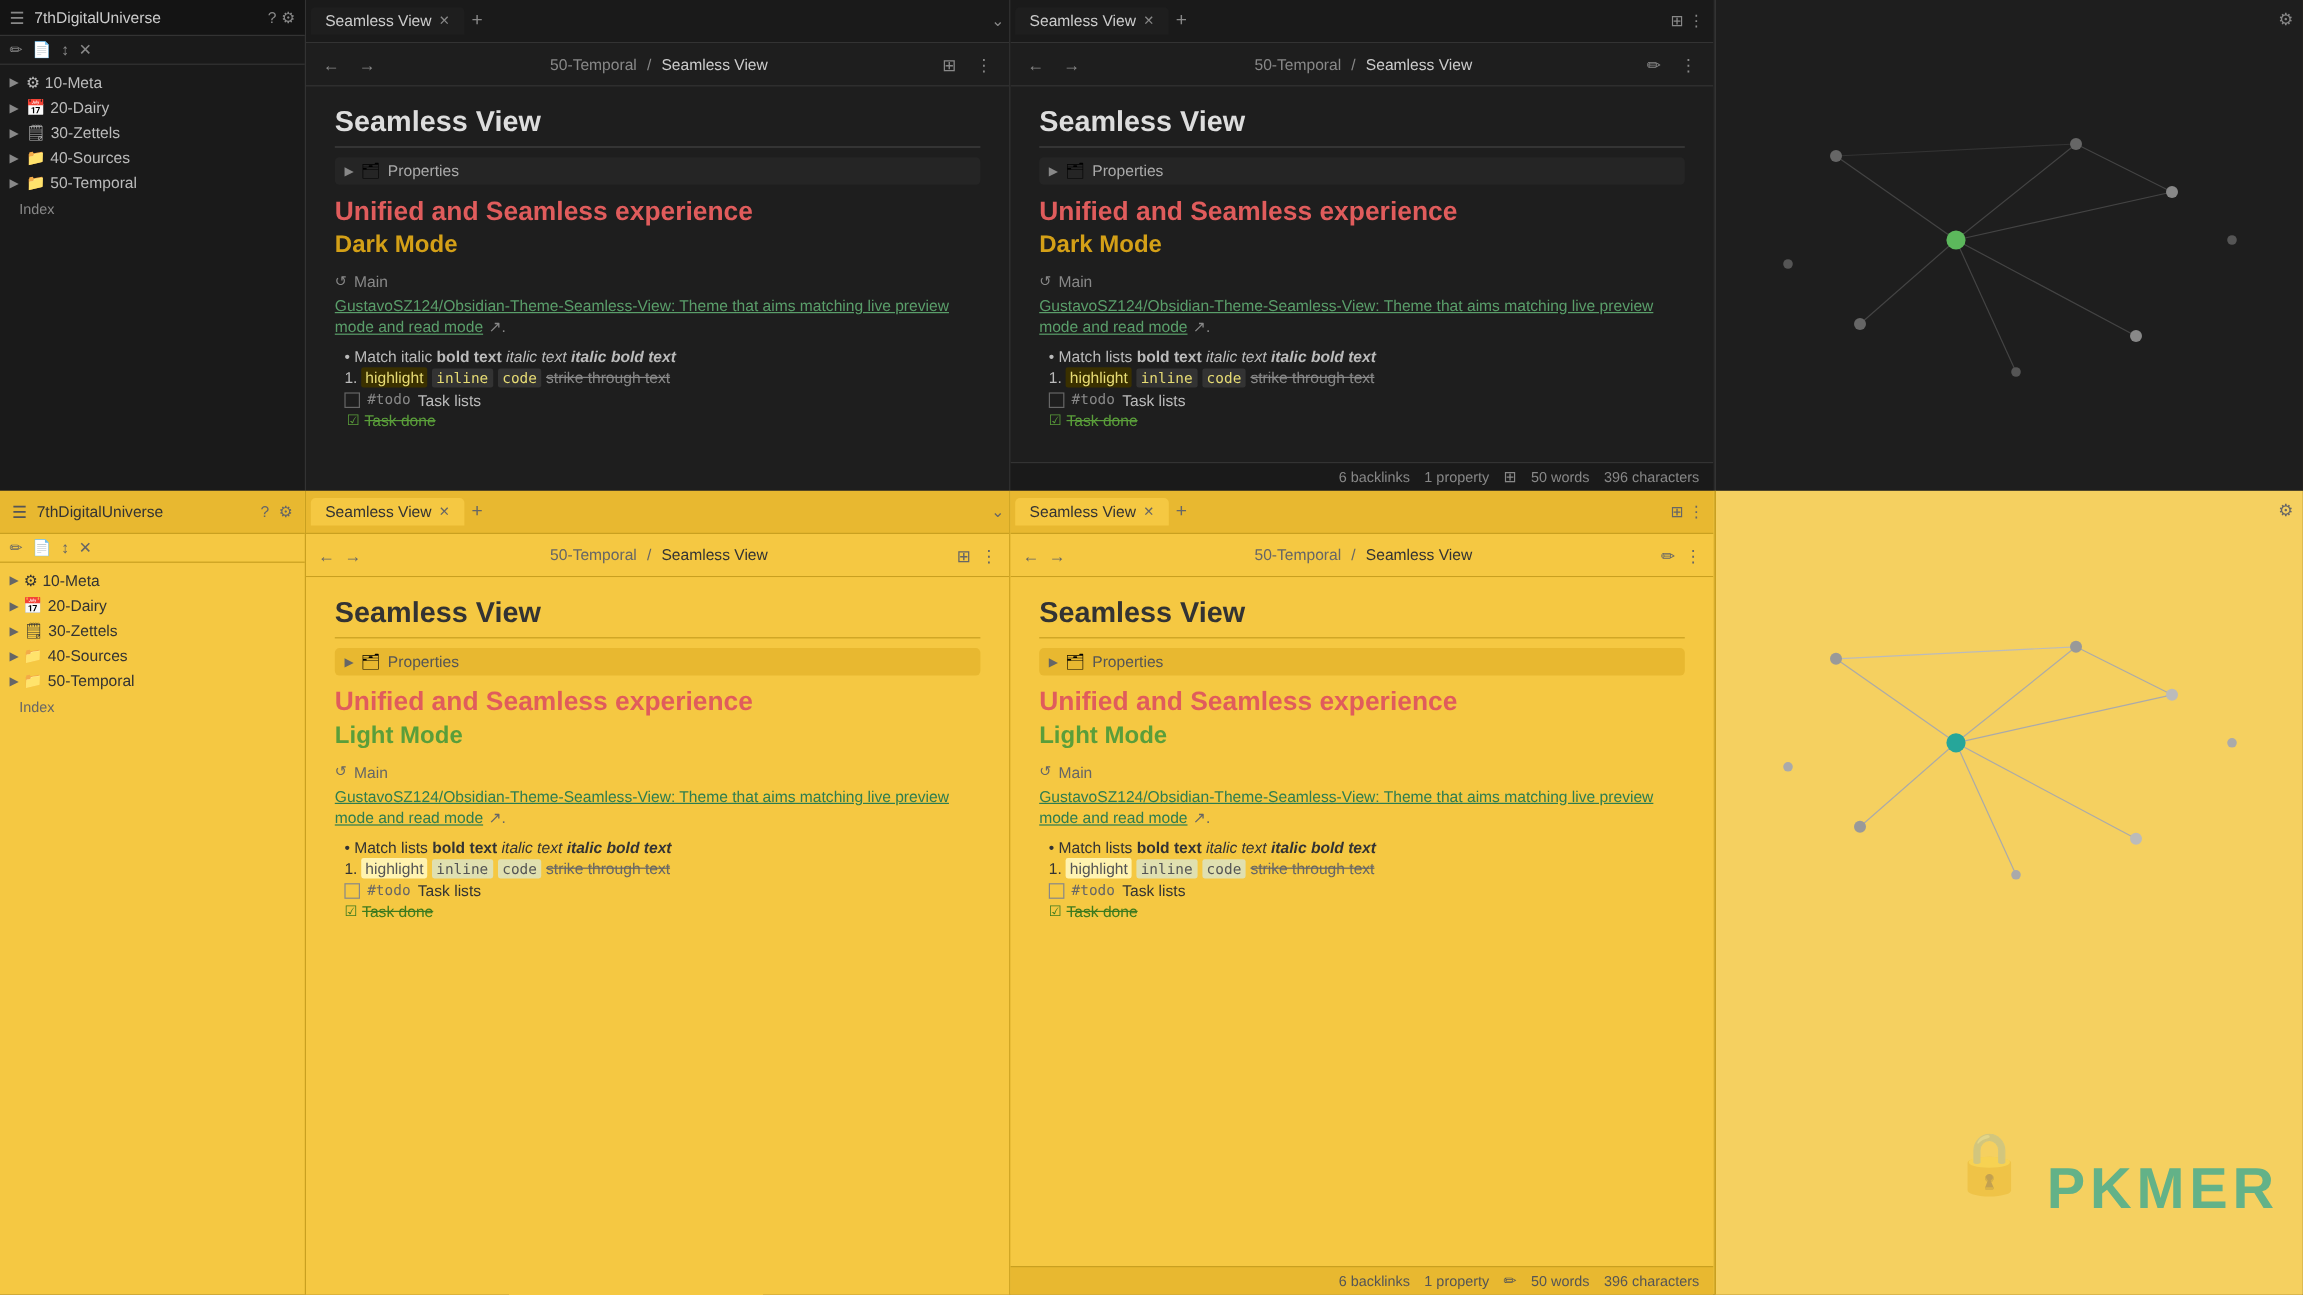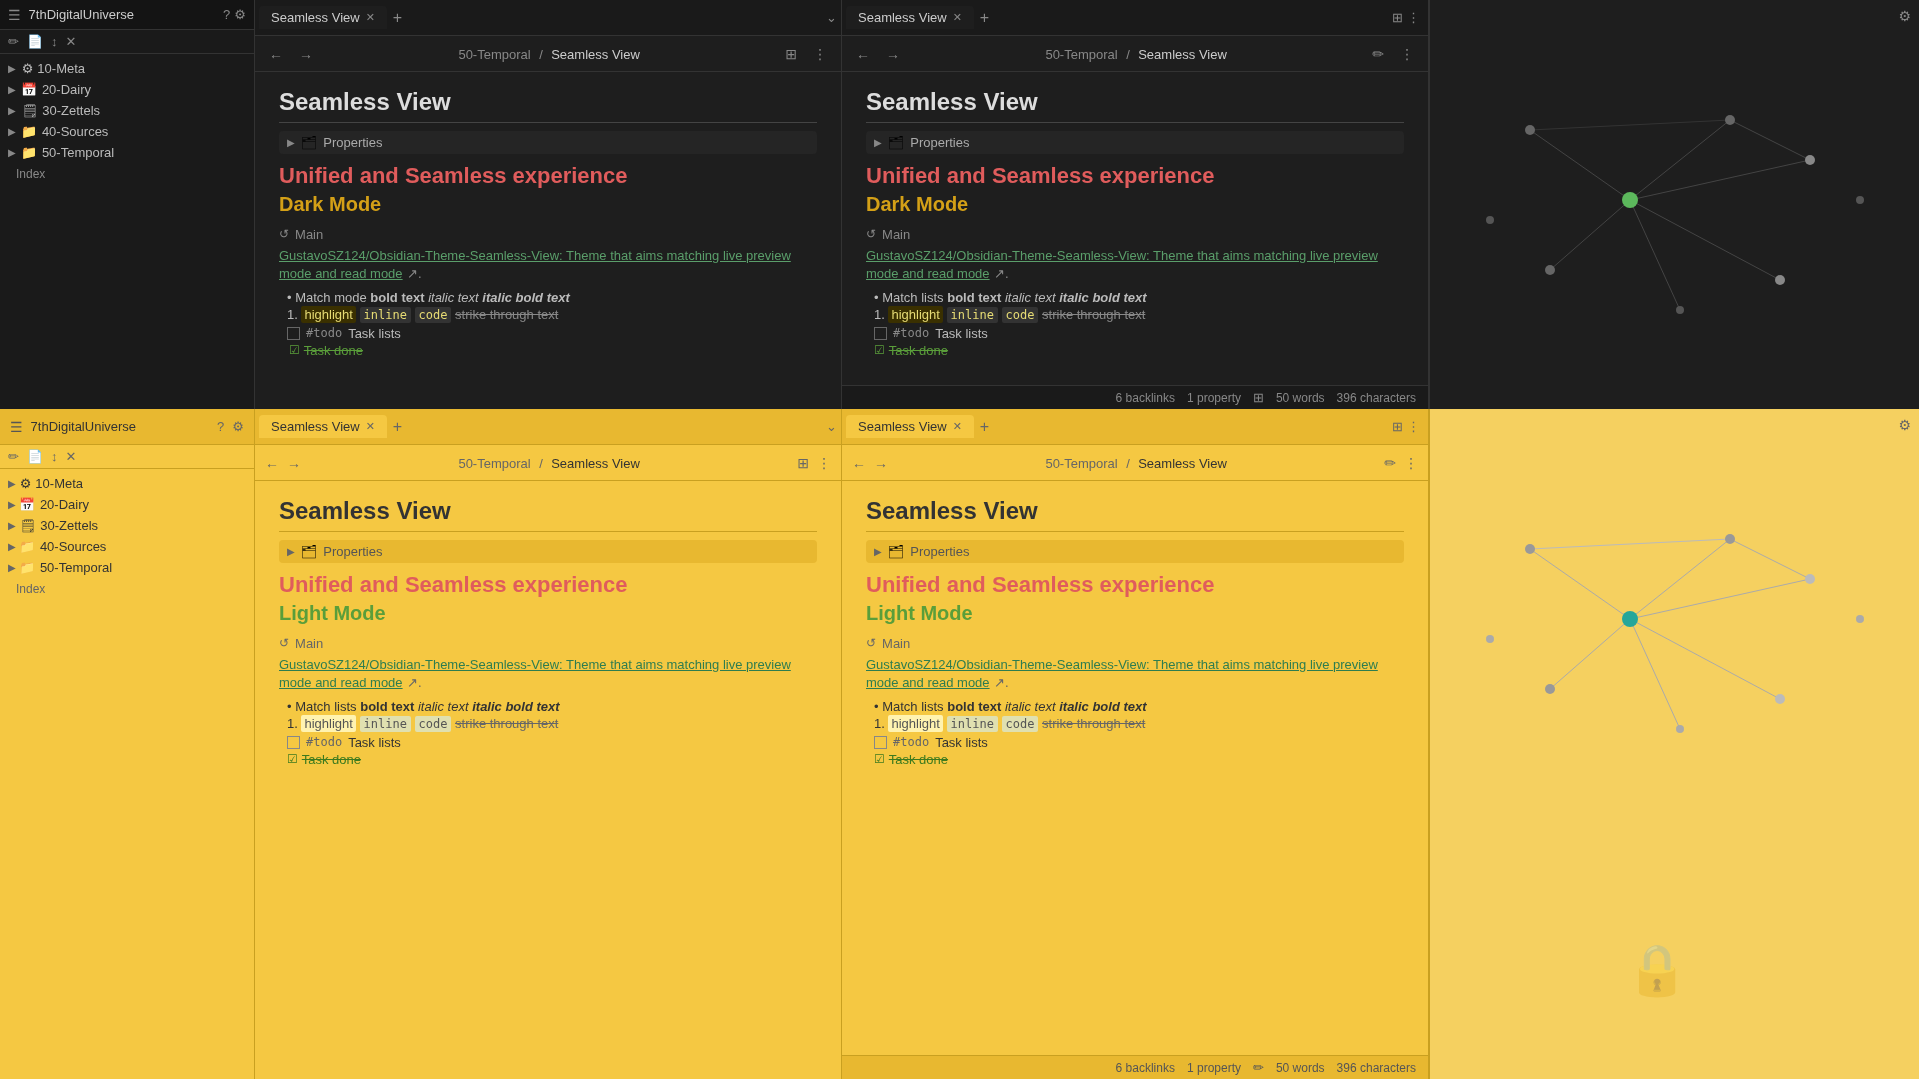--- a/index.html
+++ b/index.html
@@ -138,21 +138,21 @@
         <div class="main-section" style="margin-top:10px;display:flex;align-items:center;gap:6px;">
           <span style="color:#888;font-size:12px;">↺</span>
           <span style="color:#888;font-size:13px;">Main</span>
         </div>
         <div style="margin:4px 0;">
           <span class="link-text" style="color:#5a9e6a;font-size:13px;text-decoration:underline;cursor:pointer;">GustavoSZ124/Obsidian-Theme-Seamless-View: Theme that aims matching live preview mode and read mode</span>
           <span style="color:#888;font-size:13px;"> ↗.</span>
         </div>
         <div class="bullet-list" style="margin:8px 0 0 8px;">
           <div class="bullet-item" style="color:#bbb;font-size:13px;margin-bottom:2px;">
-            • <span>Match mode</span>
+            • <span>Match italic</span>
             <span class="bold-text" style="font-weight:700;"> bold text</span>
             <span class="italic-text" style="font-style:italic;"> italic text</span>
             <span class="italic-bold" style="font-weight:700;font-style:italic;"> italic bold text</span>
           </div>
           <div style="color:#bbb;font-size:13px;margin-bottom:2px;">
             1. <span class="highlight" style="background:#3a3000;color:#e6db74;padding:1px 3px;border-radius:2px;">highlight</span>
             <span class="code-text" style="background:#333;padding:1px 4px;border-radius:2px;font-family:monospace;font-size:12px;color:#e6db74;">inline</span>
             <span class="code-text" style="background:#333;padding:1px 4px;border-radius:2px;font-family:monospace;font-size:12px;color:#e6db74;">code</span>
             <span class="strike" style="text-decoration:line-through;color:#888;"> strike through text</span>
           </div>
@@ -437,20 +437,21 @@
         <span style="font-size:13px;">✏</span>
         <span>50 words</span>
         <span>396 characters</span>
       </div>
     </div>
   </div>
 
   <div style="width:490px;background:#f5d060;border-left:1px solid #c9a020;position:relative;flex-shrink:0;">
     <span style="position:absolute;top:8px;right:8px;color:#666;font-size:14px;cursor:pointer;">⚙</span>
 
+    <div style="position:absolute;bottom:60px;right:20px;font-size:48px;font-weight:900;color:#26a69a;opacity:0.7;letter-spacing:4px;">PKMER</div>
 
     <div style="position:absolute;bottom:80px;right:230px;font-size:50px;opacity:0.3;color:#888;">🔒</div>
     <svg width="490" height="670" style="position:absolute;top:0;left:0;">
       <line x1="200" y1="210" x2="100" y2="140" stroke="#aaa" stroke-width="1"></line>
       <line x1="200" y1="210" x2="300" y2="130" stroke="#aaa" stroke-width="1"></line>
       <line x1="200" y1="210" x2="380" y2="170" stroke="#aaa" stroke-width="1"></line>
       <line x1="200" y1="210" x2="350" y2="290" stroke="#aaa" stroke-width="1"></line>
       <line x1="200" y1="210" x2="120" y2="280" stroke="#aaa" stroke-width="1"></line>
       <line x1="200" y1="210" x2="250" y2="320" stroke="#aaa" stroke-width="1"></line>
       <line x1="300" y1="130" x2="380" y2="170" stroke="#aaa" stroke-width="1"></line>

